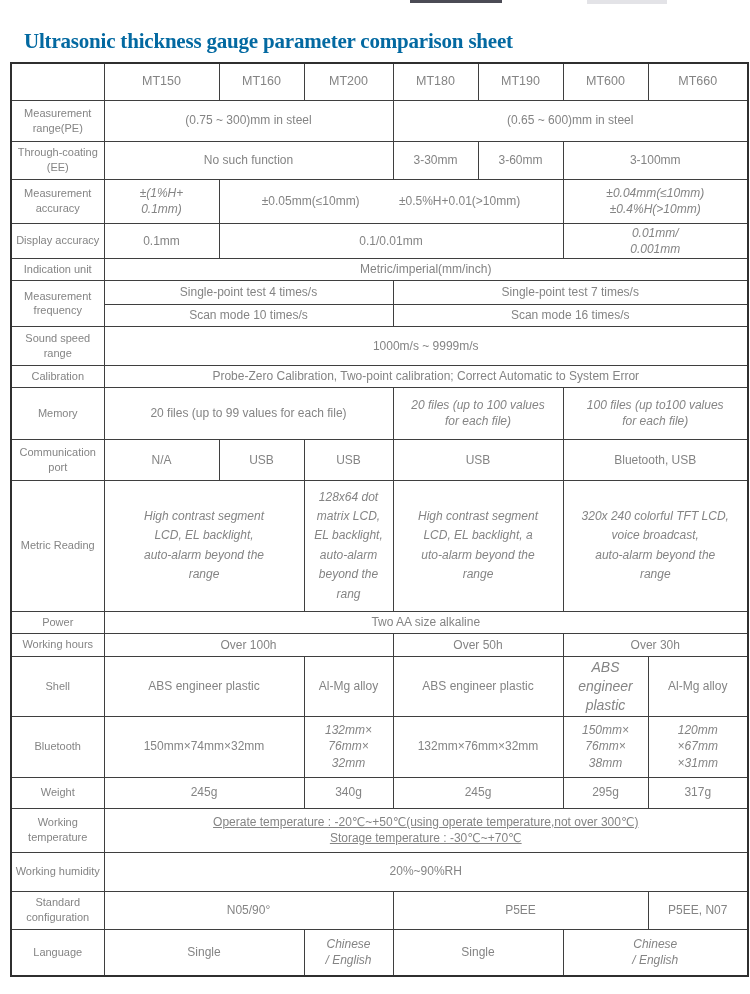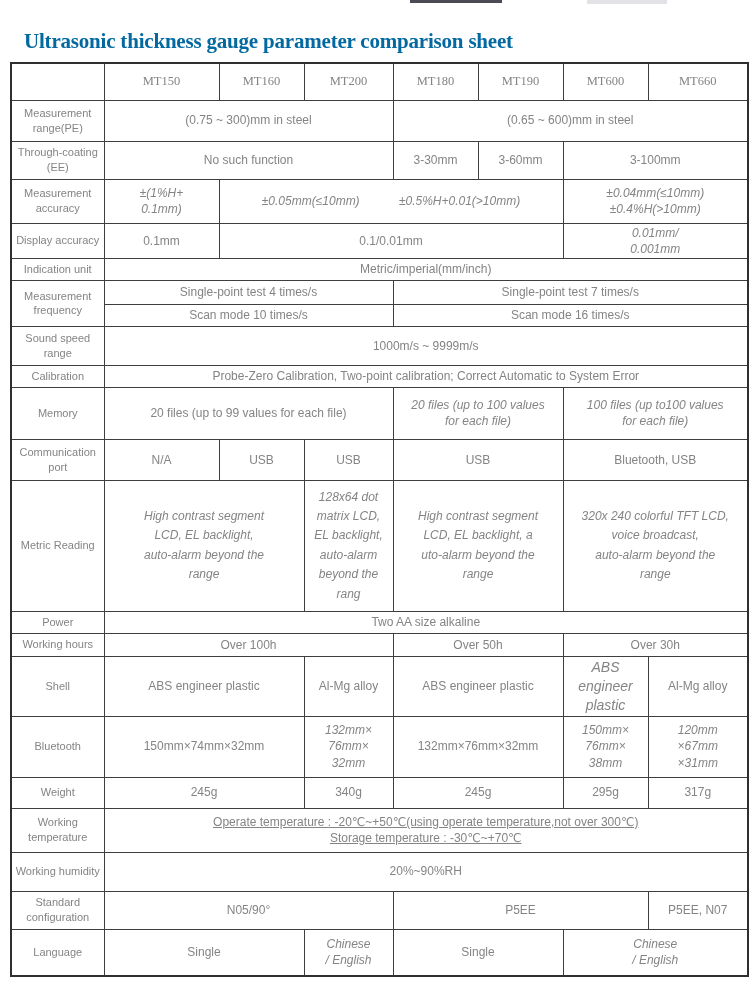--- a/index.html
+++ b/index.html
@@ -24,26 +24,26 @@
     border-collapse:collapse;
     border:2px solid #2f2f2f;
     color:#848484; font-size:12px;
   }
   .spec th, .spec td {
     border:1px solid #3f3f3f;
     text-align:center; vertical-align:middle;
     padding:1px 3px; font-weight:normal;
     line-height:1.35; overflow:hidden;
   }
-  .spec th { font-size:12.5px;font-family:Liberation Serif, serif; }
+  .spec th { font-size:12.5px; }
   .lbl { text-align:left; padding:2px 2px 2px 5px; font-size:11px; line-height:1.4;margin-top:33px; }
   .pre { white-space:pre-line;font-style:italic; }
   .al  { text-align:left; padding-left:8px; }
   .small { font-size:14px; line-height:1.3; }
-  .split { display:flex; justify-content:space-evenly; align-items:center;font-style:italic; }
+  .split { display:flex; justify-content:space-evenly; align-items:center; }
   .r-disp td { line-height:1.62; }
   .temp-cell { text-align:left; padding-left:48px; white-space:pre-line; line-height:1.7;text-decoration:underline; }
 </style>
 </head>
 <body>
 
 <div class="top-bar-dark"></div>
 <div class="top-bar-light"></div>
 
 <h1 class="page-title">Ultrasonic thickness gauge parameter comparison sheet</h1>

